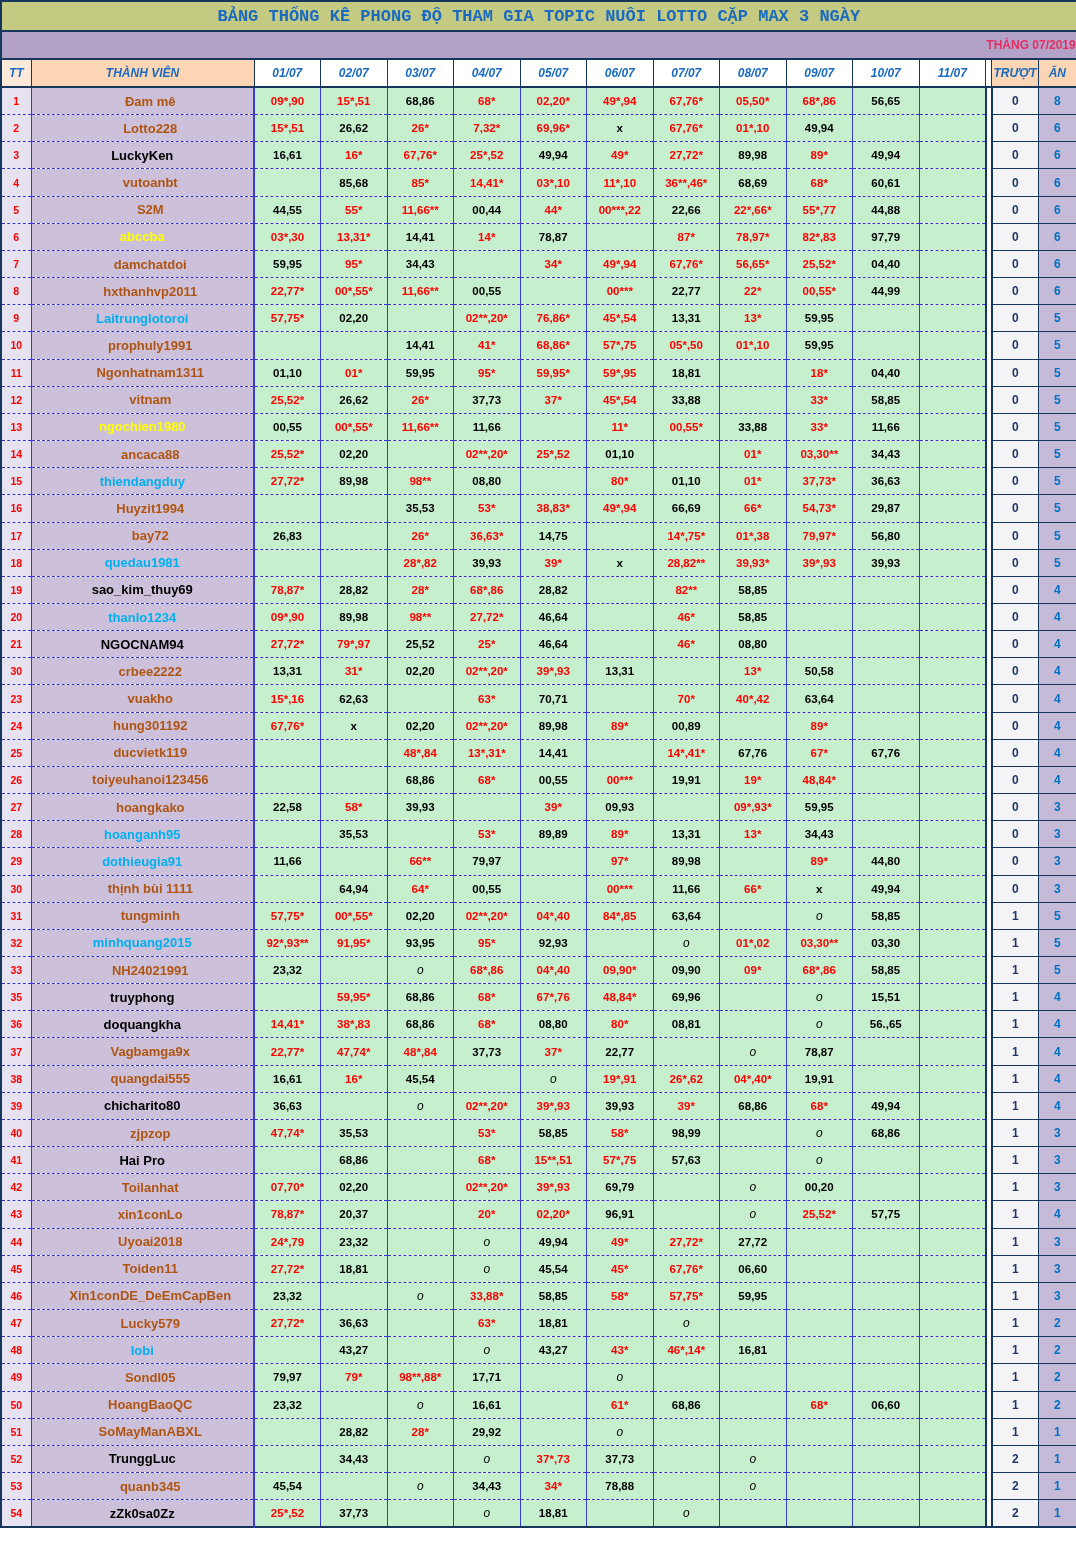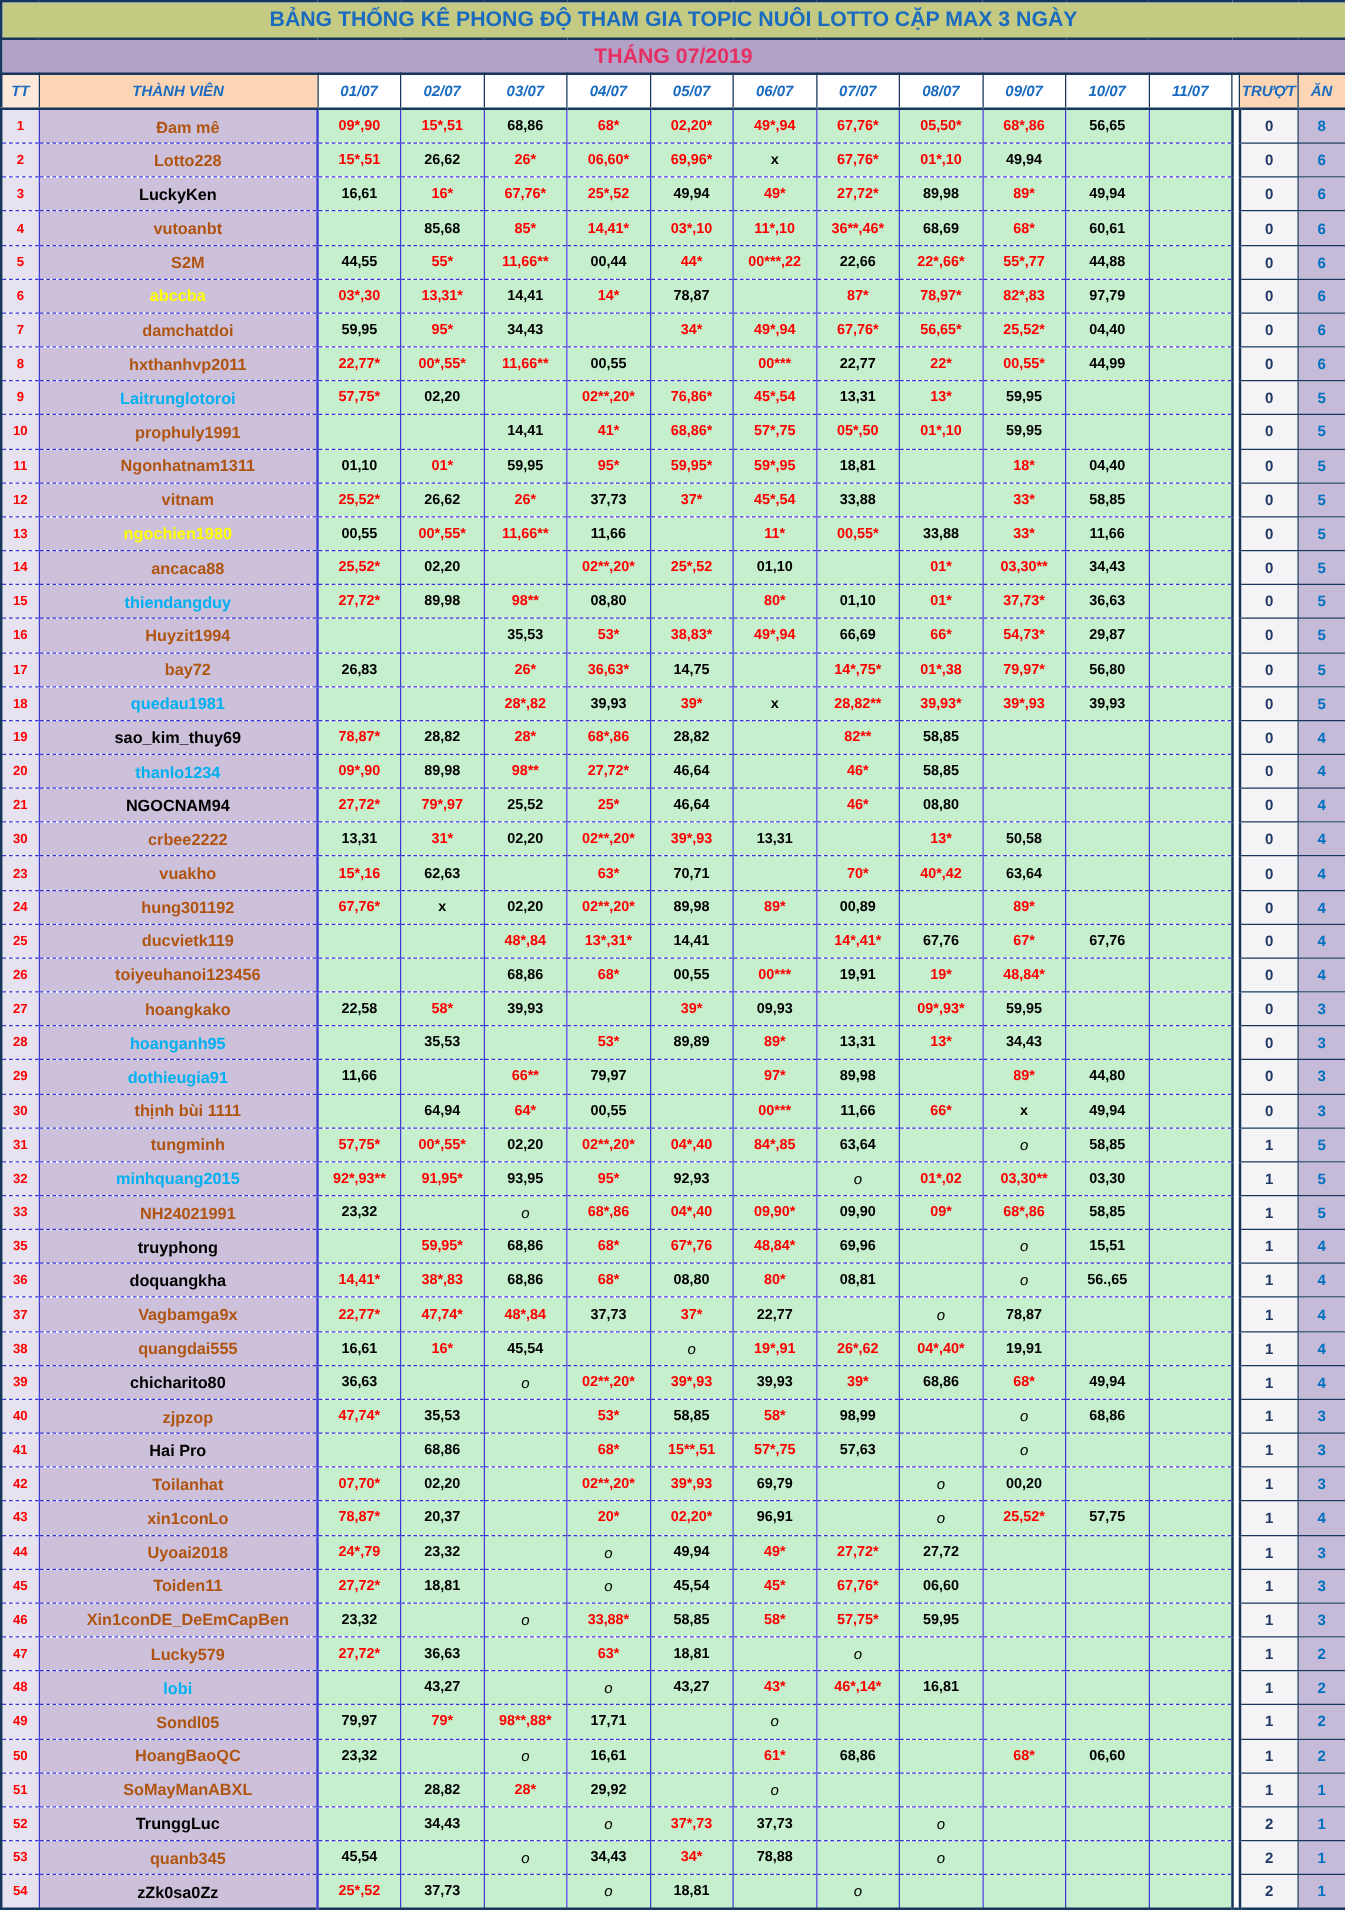--- a/index.html
+++ b/index.html
@@ -10,23 +10,23 @@
     --truotcol:#f4f3f6; --ancol:#c5bad8;
     --red:#fe0000; --navy:#1f3864; --blue:#0070c0;
     --cyan:#00b0f0; --yellow:#ffff00; --orange:#b05511;
     --frame:#16365c; --vline:#3b3bd0; --dline:#3434d6;
   }
   html,body{margin:0;padding:0;background:#fff;}
   body{font-family:"Liberation Sans","DejaVu Sans",sans-serif;}
   table{border-collapse:collapse;table-layout:fixed;width:1076px;border:2px solid var(--frame);}
   td,th{overflow:hidden;white-space:nowrap;padding:0;}
   .title-cell{height:28px;background:var(--title-bg);color:var(--title-text);
-    font-size:17px;font-weight:bold;text-align:center;border:2px solid var(--frame);}
+    font-size:17px;font-weight:bold;text-align:center;border:2px solid var(--frame);font-family:Liberation Mono, monospace;}
   .subtitle-cell{height:26px;background:var(--subtitle-bg);color:var(--subtitle-text);
-    font-size:17px;font-weight:bold;text-align:center;border:2px solid var(--frame);}
+    font-size:12px;font-weight:bold;text-align:right;border:2px solid var(--frame);}
   tr.colhead th{height:26px;font-size:12px;font-weight:bold;color:var(--title-text);
     text-align:center;border:1px solid var(--frame);border-bottom:2px solid var(--frame);font-style:italic;}
   th.h-tt{background:var(--peach-light);}
   th.h-member{background:var(--peach);}
   th.h-date{background:#ffffff;}
   th.h-gap{background:#ffffff;border-top:none;border-bottom:2px solid var(--frame);
     border-left:2px solid var(--frame);border-right:2px solid var(--frame);}
   th.h-truot,th.h-an{background:var(--peach);margin-left:44px;}
   tbody td{height:26.16px;font-size:11.5px;font-weight:bold;text-align:center;color:#000;}
   td.tt{background:var(--ttcol);color:var(--red);font-size:10.5px;
@@ -115,21 +115,21 @@
         <td class="gap"></td>
         <td class="truot">0</td>
         <td class="an">8</td>
       </tr>
       <tr>
         <td class="tt">2</td>
         <td class="name c-orange">Lotto228</td>
         <td class="data red">15*,51</td>
         <td class="data">26,62</td>
         <td class="data red">26*</td>
-        <td class="data red">06,60*</td>
+        <td class="data red">7,32*</td>
         <td class="data red">69,96*</td>
         <td class="data xval">x</td>
         <td class="data red">67,76*</td>
         <td class="data red">01*,10</td>
         <td class="data">49,94</td>
         <td class="data"></td>
         <td class="data"></td>
         <td class="gap"></td>
         <td class="truot">0</td>
         <td class="an">6</td>

